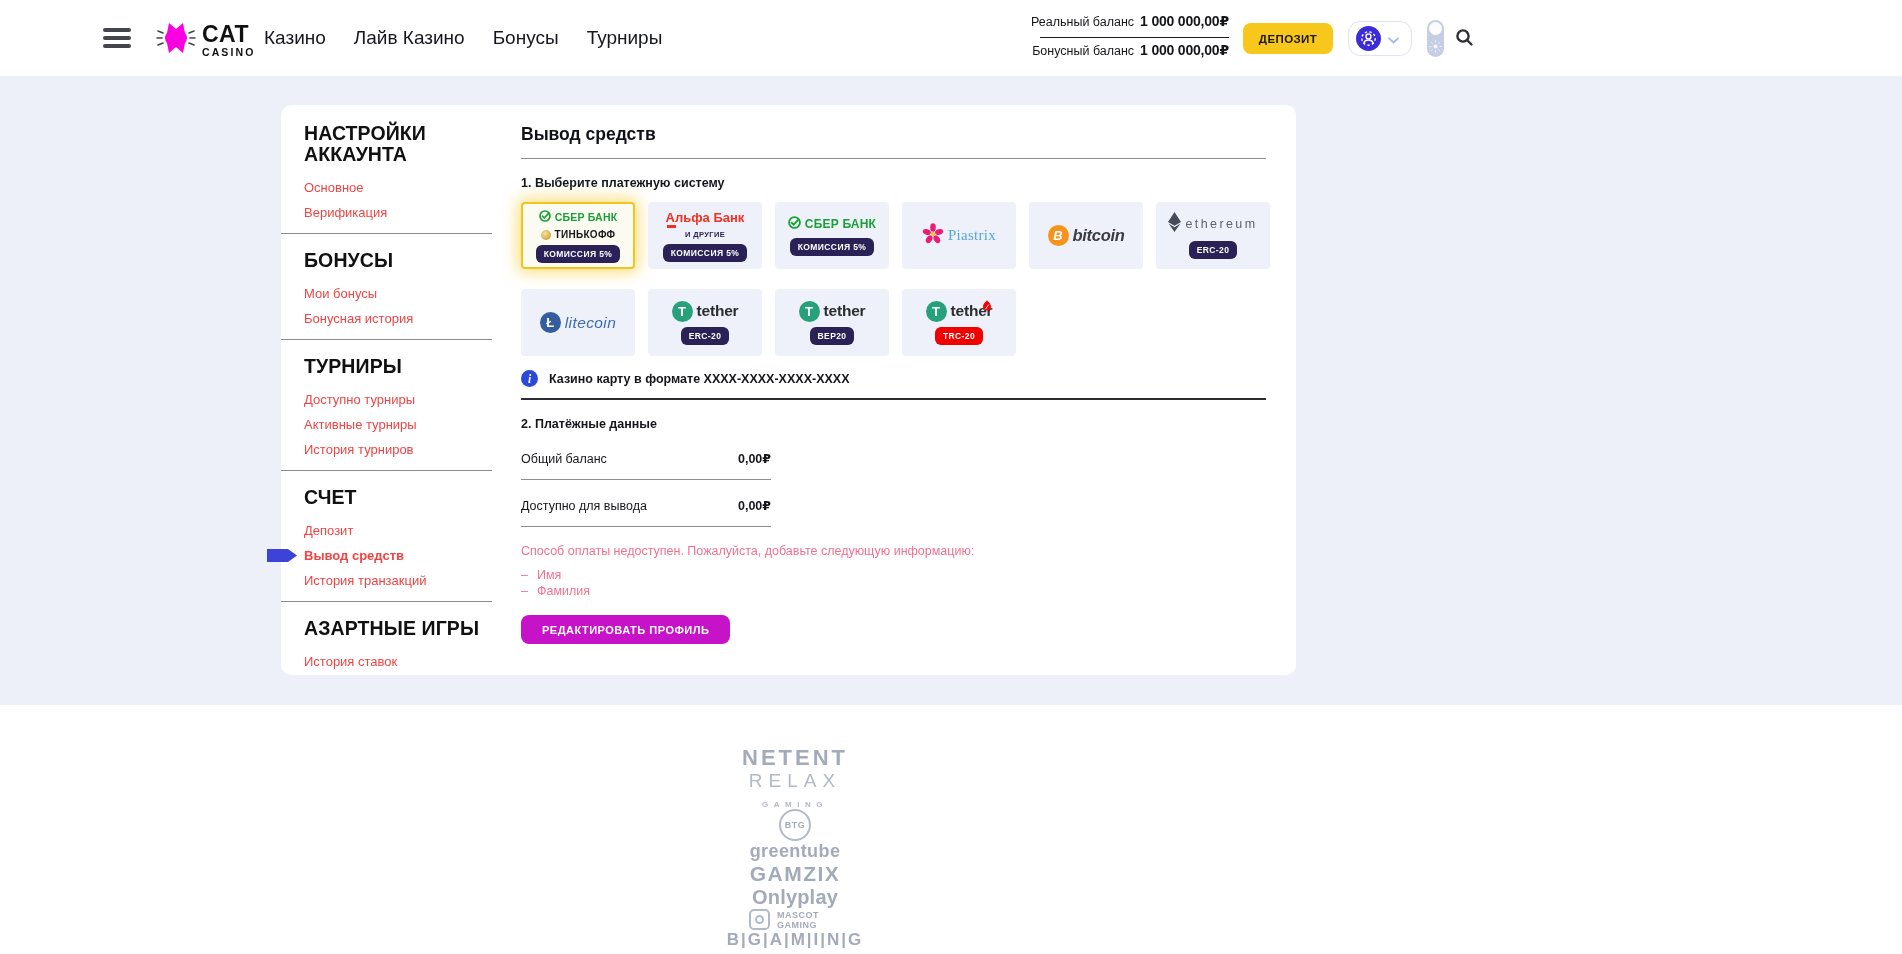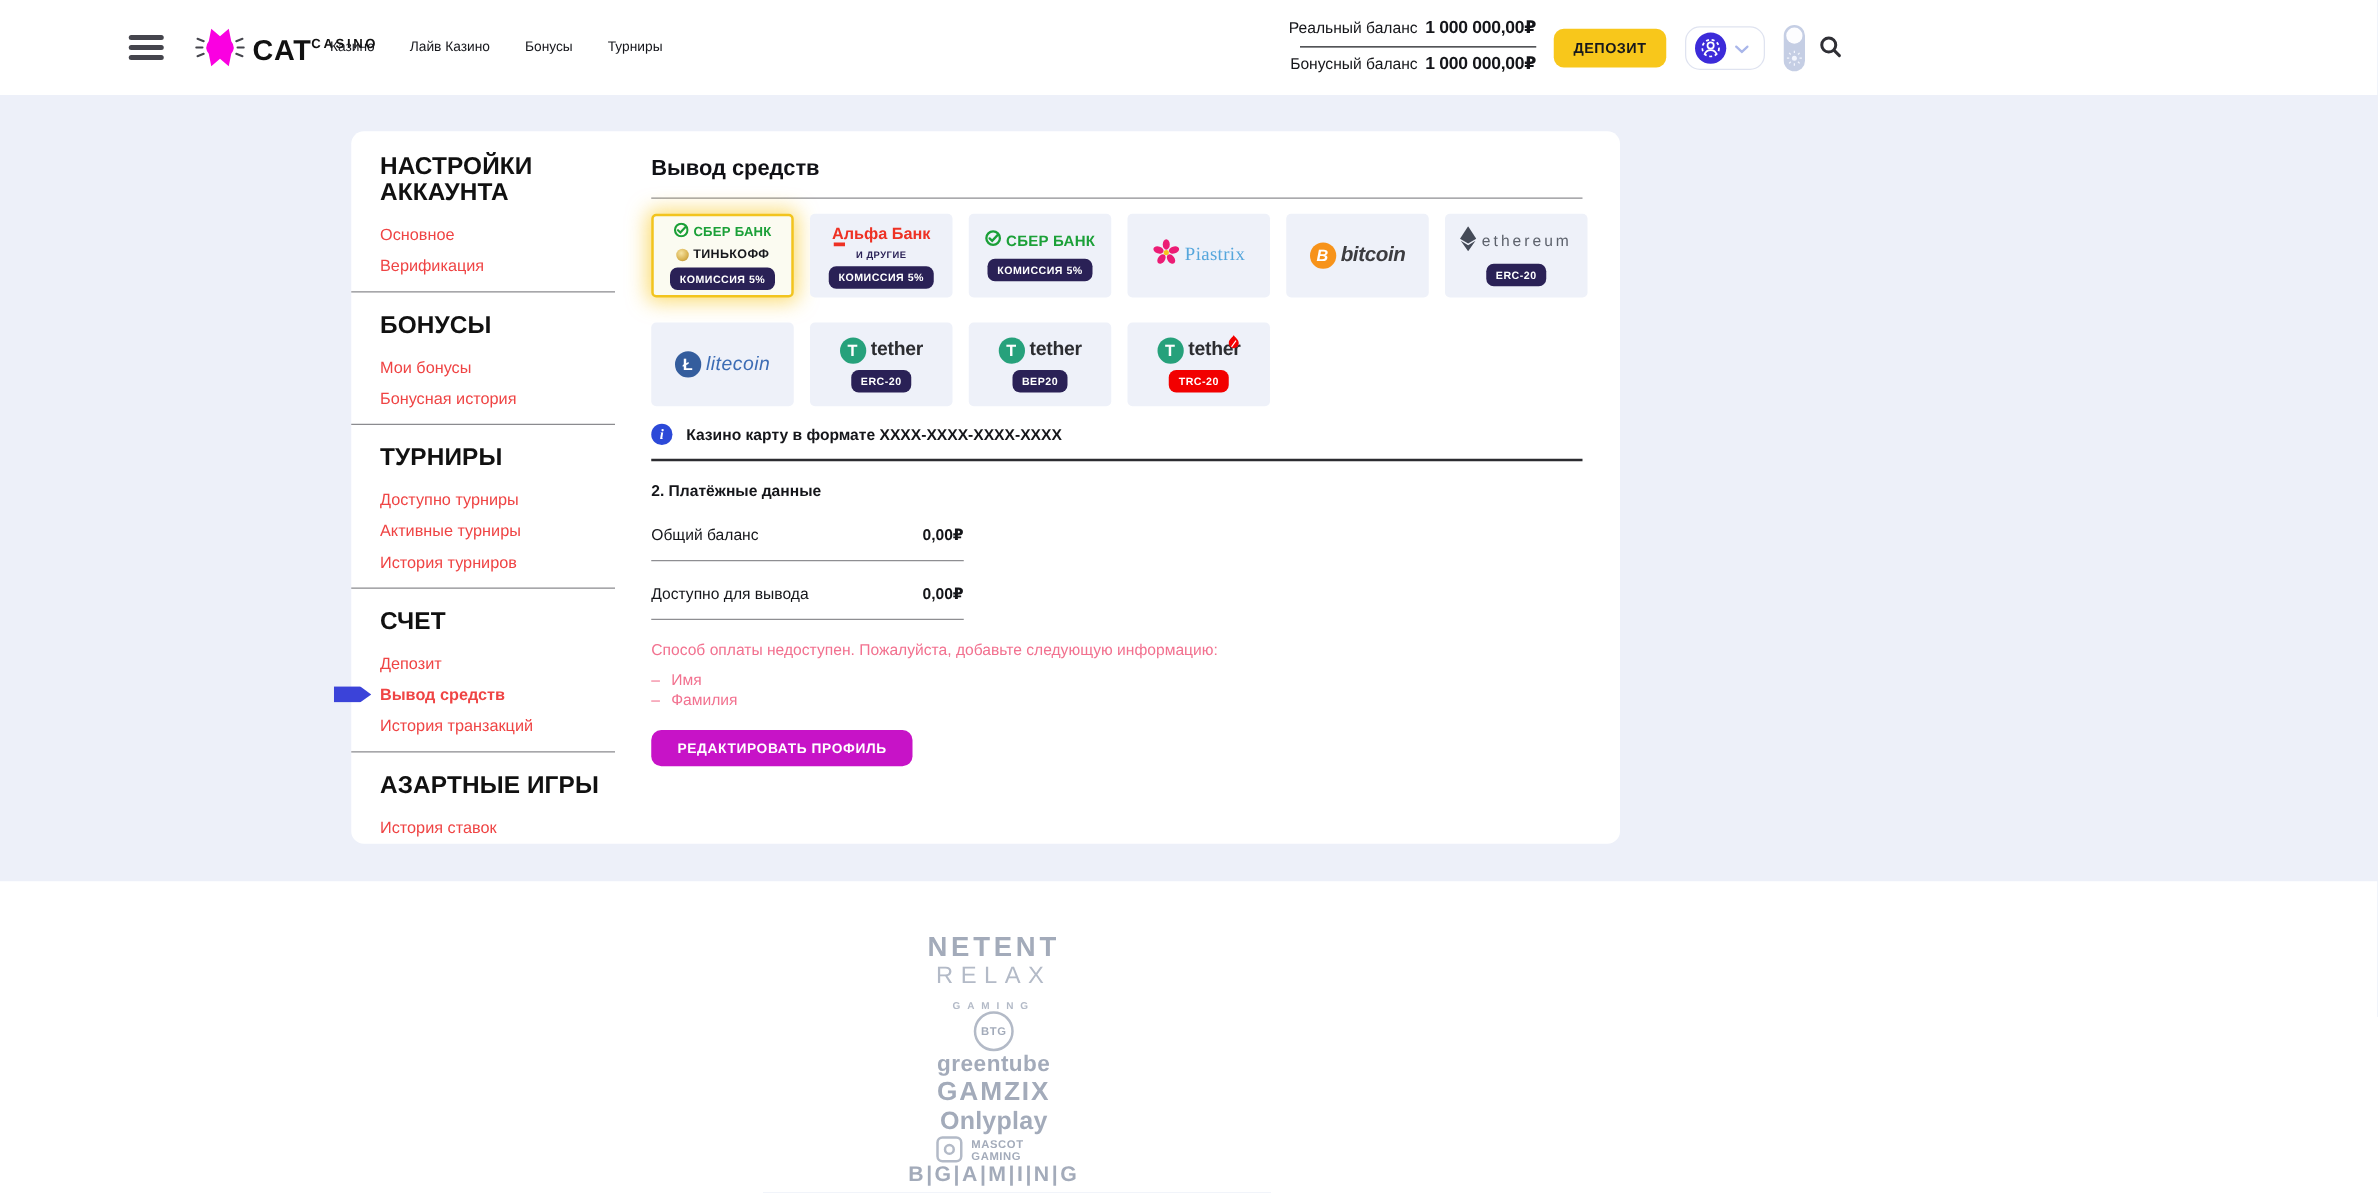--- a/index.html
+++ b/index.html
@@ -9,25 +9,25 @@
     background:#edf0f9; color:#15161a;
     font-family:"Liberation Sans","DejaVu Sans",sans-serif;
   }
   #app { position:relative; width:1902px; height:954px; }
 
   
   .header { position:absolute; left:0; top:0; width:1902px; height:76px; background:#fff; }
   .burger { position:absolute; left:103px; top:28px; width:28px; height:20px; border:none; background:none; padding:0; cursor:pointer; display:flex; flex-direction:column; justify-content:space-between; }
   .burger span { display:block; width:28px; height:3.6px; background:#45454d; border-radius:2px; }
   .logo { position:absolute; left:155px; top:17px; display:flex; align-items:center; gap:5px; cursor:pointer; }
-  .brand { display:flex; flex-direction:row; line-height:1; }
+  .brand { display:flex; flex-direction:column; line-height:1; }
   .brand-top { font-size:23px; font-weight:800; letter-spacing:0.5px; color:#111; }
   .brand-bottom { font-size:10.5px; font-weight:800; letter-spacing:2.1px; color:#111; margin-top:1px; }
   .nav { position:absolute; left:264px; top:0; height:76px; display:flex; align-items:center; gap:28px; }
-  .nav-link { font-size:11px; font-weight:500; color:#16171c; text-decoration:none; cursor:pointer; }
+  .nav-link { font-size:19px; font-weight:500; color:#16171c; text-decoration:none; cursor:pointer; }
 
   .balance { position:absolute; left:1040px; top:13px; width:189px; }
   .bal-line { display:flex; justify-content:flex-end; align-items:baseline; gap:6px; white-space:nowrap; height:21px; }
   .bal-line .lbl { font-size:12.5px; color:#15161a; }
   .bal-line .val { font-size:14px; font-weight:800; letter-spacing:-0.2px; }
   .bal-sep { border:none; border-top:1.4px solid #1b1c21; margin:3px 0 4px; }
 
   .deposit-btn { position:absolute; left:1243px; top:23px; width:90px; height:31px; background:#f8c71b; border:none; border-radius:8px; font-family:inherit; font-size:11.5px; font-weight:800; letter-spacing:0.4px; color:#17181c; cursor:pointer; }
 
   .profile-pill { position:absolute; left:1348px; top:21px; width:64px; height:35px; background:#fff; border:1.5px solid #dfe3f0; border-radius:12px; display:flex; align-items:center; padding:0 7px; gap:7px; cursor:pointer; }
@@ -236,20 +236,21 @@
       <hr class="side-divider">
 
       <h3 class="side-title">АЗАРТНЫЕ ИГРЫ</h3>
       <div class="side-item">История ставок</div>
     </aside>
 
     <section class="content">
       <h1 class="page-title">Вывод средств</h1>
       <hr class="divider1">
 
+      <div class="step-label">1. Выберите платежную систему</div>
 
       <div class="methods">
 
         <div class="method selected" title="СберБанк + Тинькофф">
           <div class="m-row">
             <span>
               <svg width="12" height="12" viewBox="0 0 12 12" fill="none" stroke="#1ba038" stroke-width="1.7" stroke-linecap="round">
                   <circle cx="6" cy="6" r="5"></circle>
                   <path d="M3.4 6.2 L5.3 8 L9.6 3.4"></path>
                 </svg>

